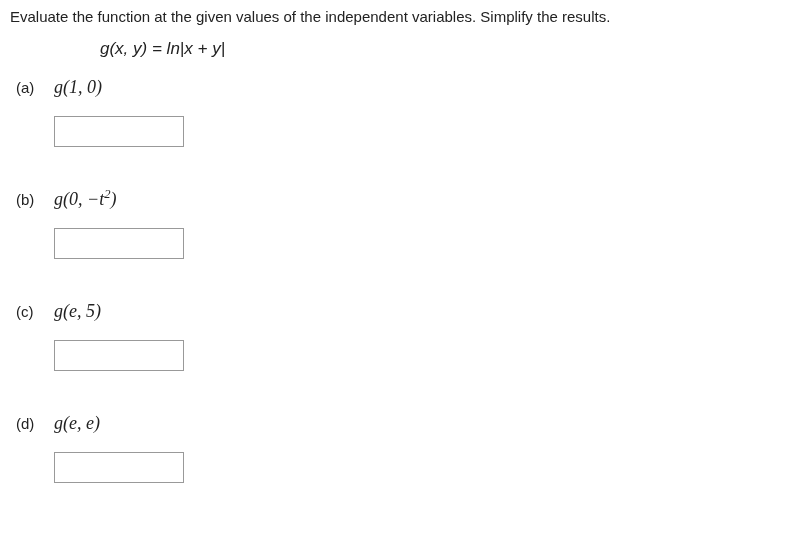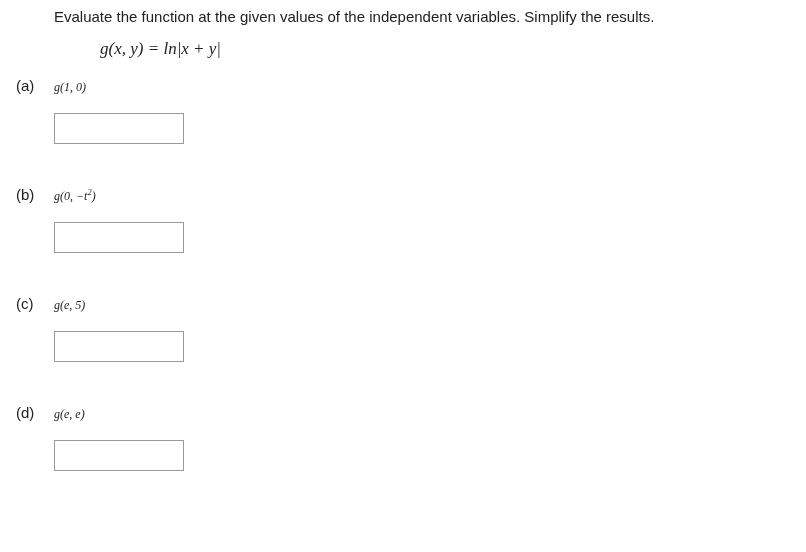--- a/index.html
+++ b/index.html
@@ -6,45 +6,44 @@
     margin: 0;
     padding: 8px 10px;
     font-family: Verdana, Arial, sans-serif;
     font-size: 15px;
     color: #222;
     width: 806px;
     box-sizing: border-box;
   }
   .instructions {
     margin-bottom: 14px;
-    margin-left: 44px;
   }
   .formula {
     font-style: italic;
     margin-left: 90px;
     margin-bottom: 18px;
-    font-family: Liberation Serif, serif;
+    font-family: Liberation Sans, sans-serif;
     font-size: 17px;
   }
   .part {
     margin-bottom: 42px;
   }
   .part-row {
     display: flex;
     align-items: baseline;
     margin-left: 6px;
   }
   .part-label {
     width: 38px;
     font-size: 15px;
   }
   .part-expr {
     font-style: italic;
     font-family: "Times New Roman", serif;
-    font-size: 12px;
+    font-size: 18px;
   }
   .answer-box {
     margin-top: 18px;
     margin-left: 44px;
   }
   .answer-input {
     width: 130px;
     height: 31px;
     border: 1px solid #999;
     box-sizing: border-box;

